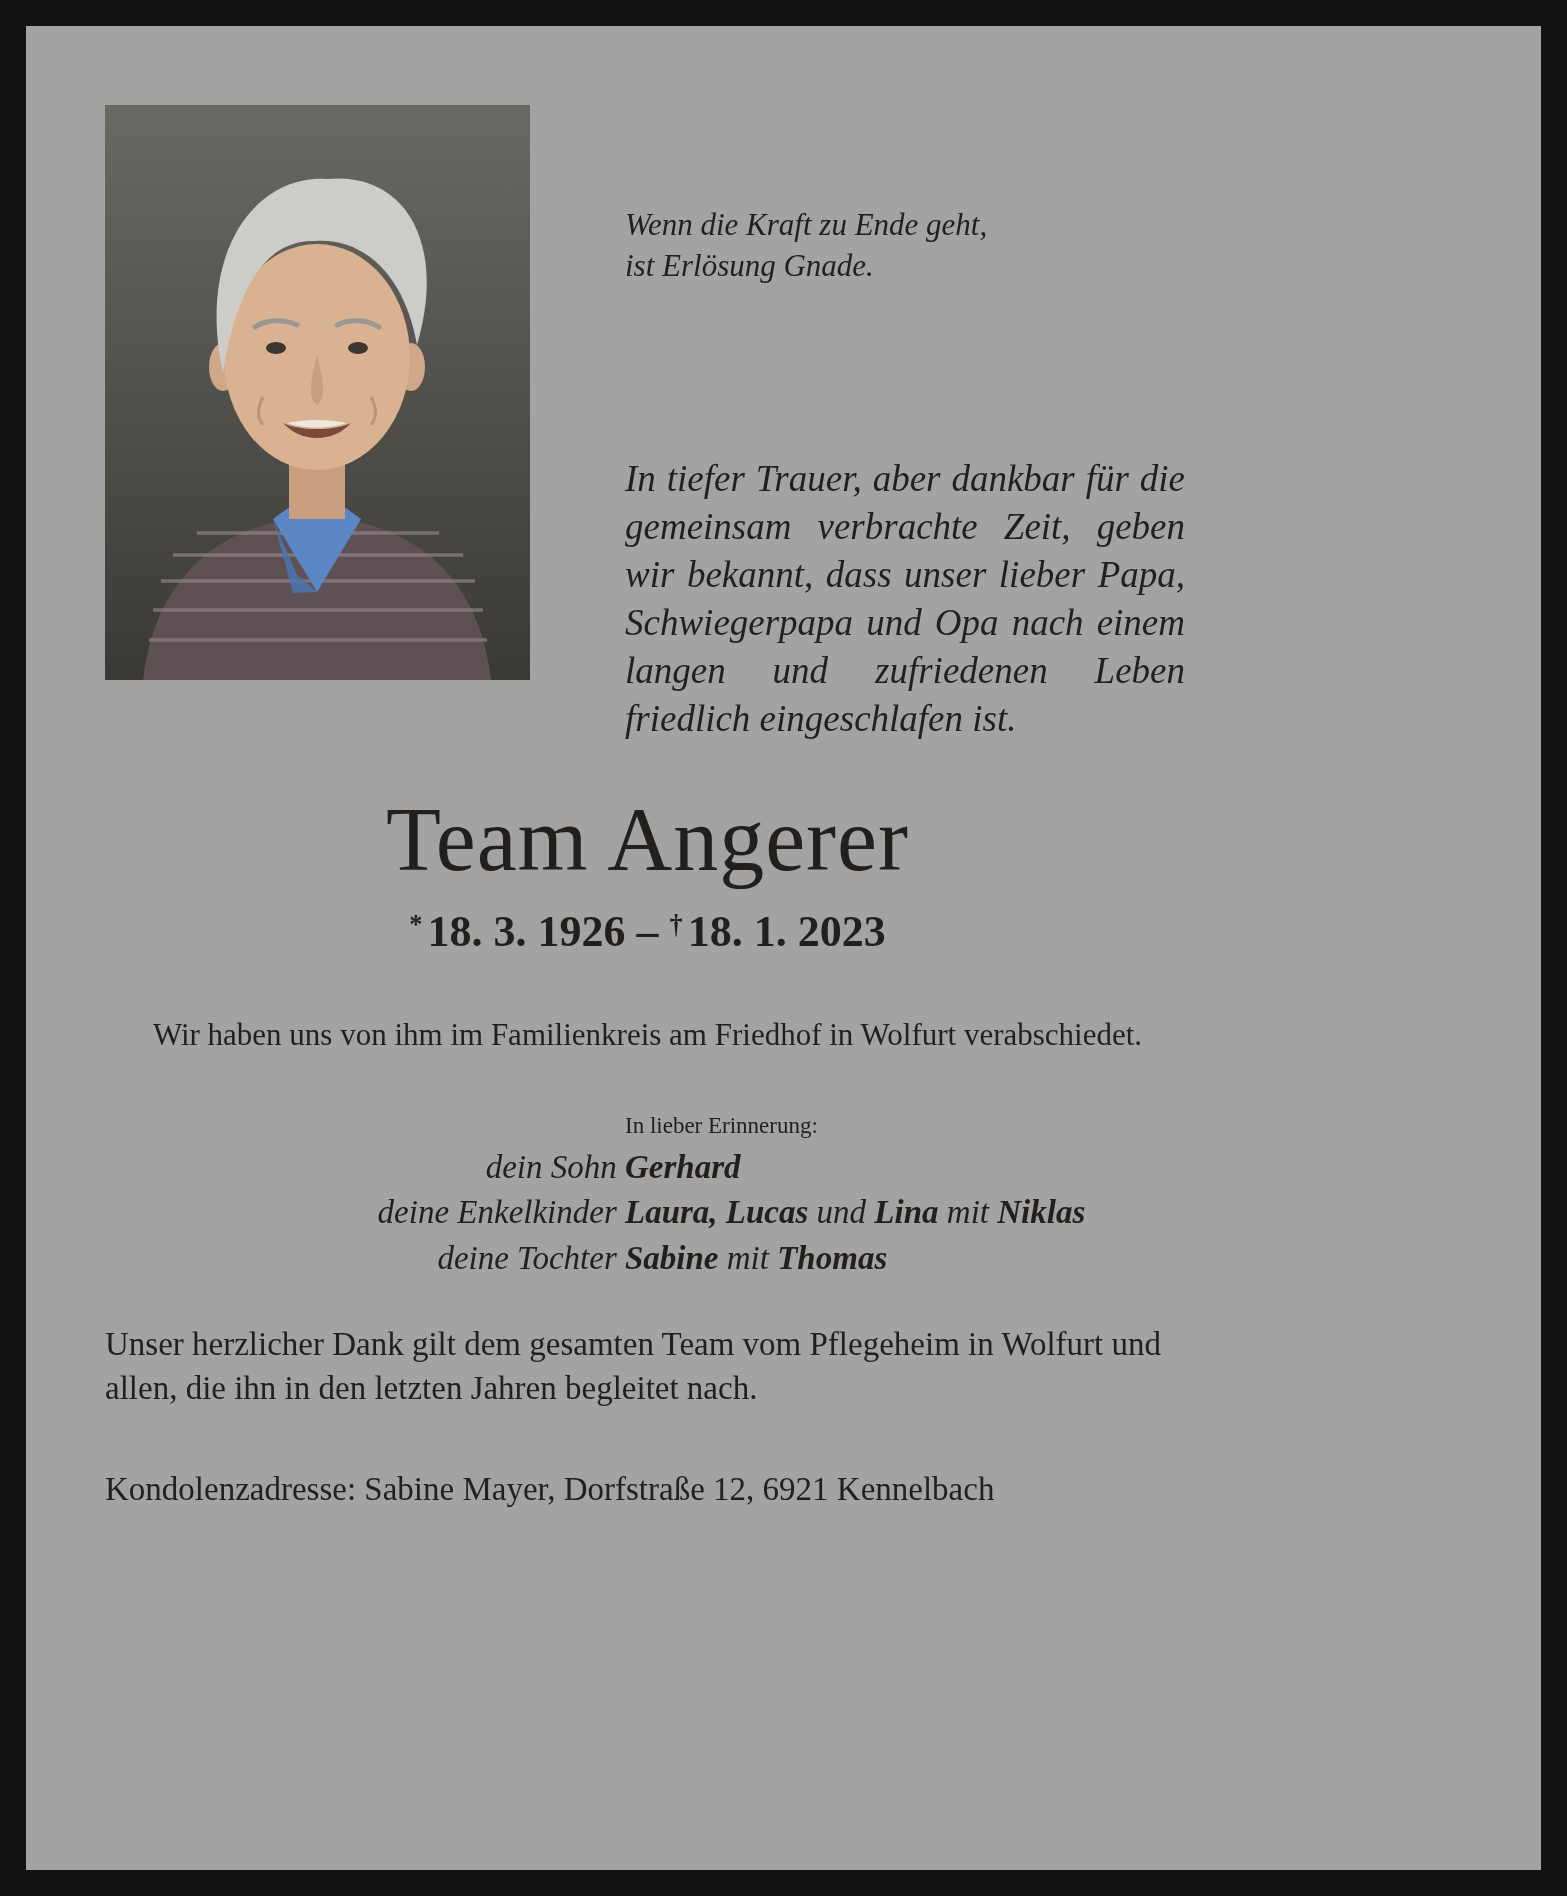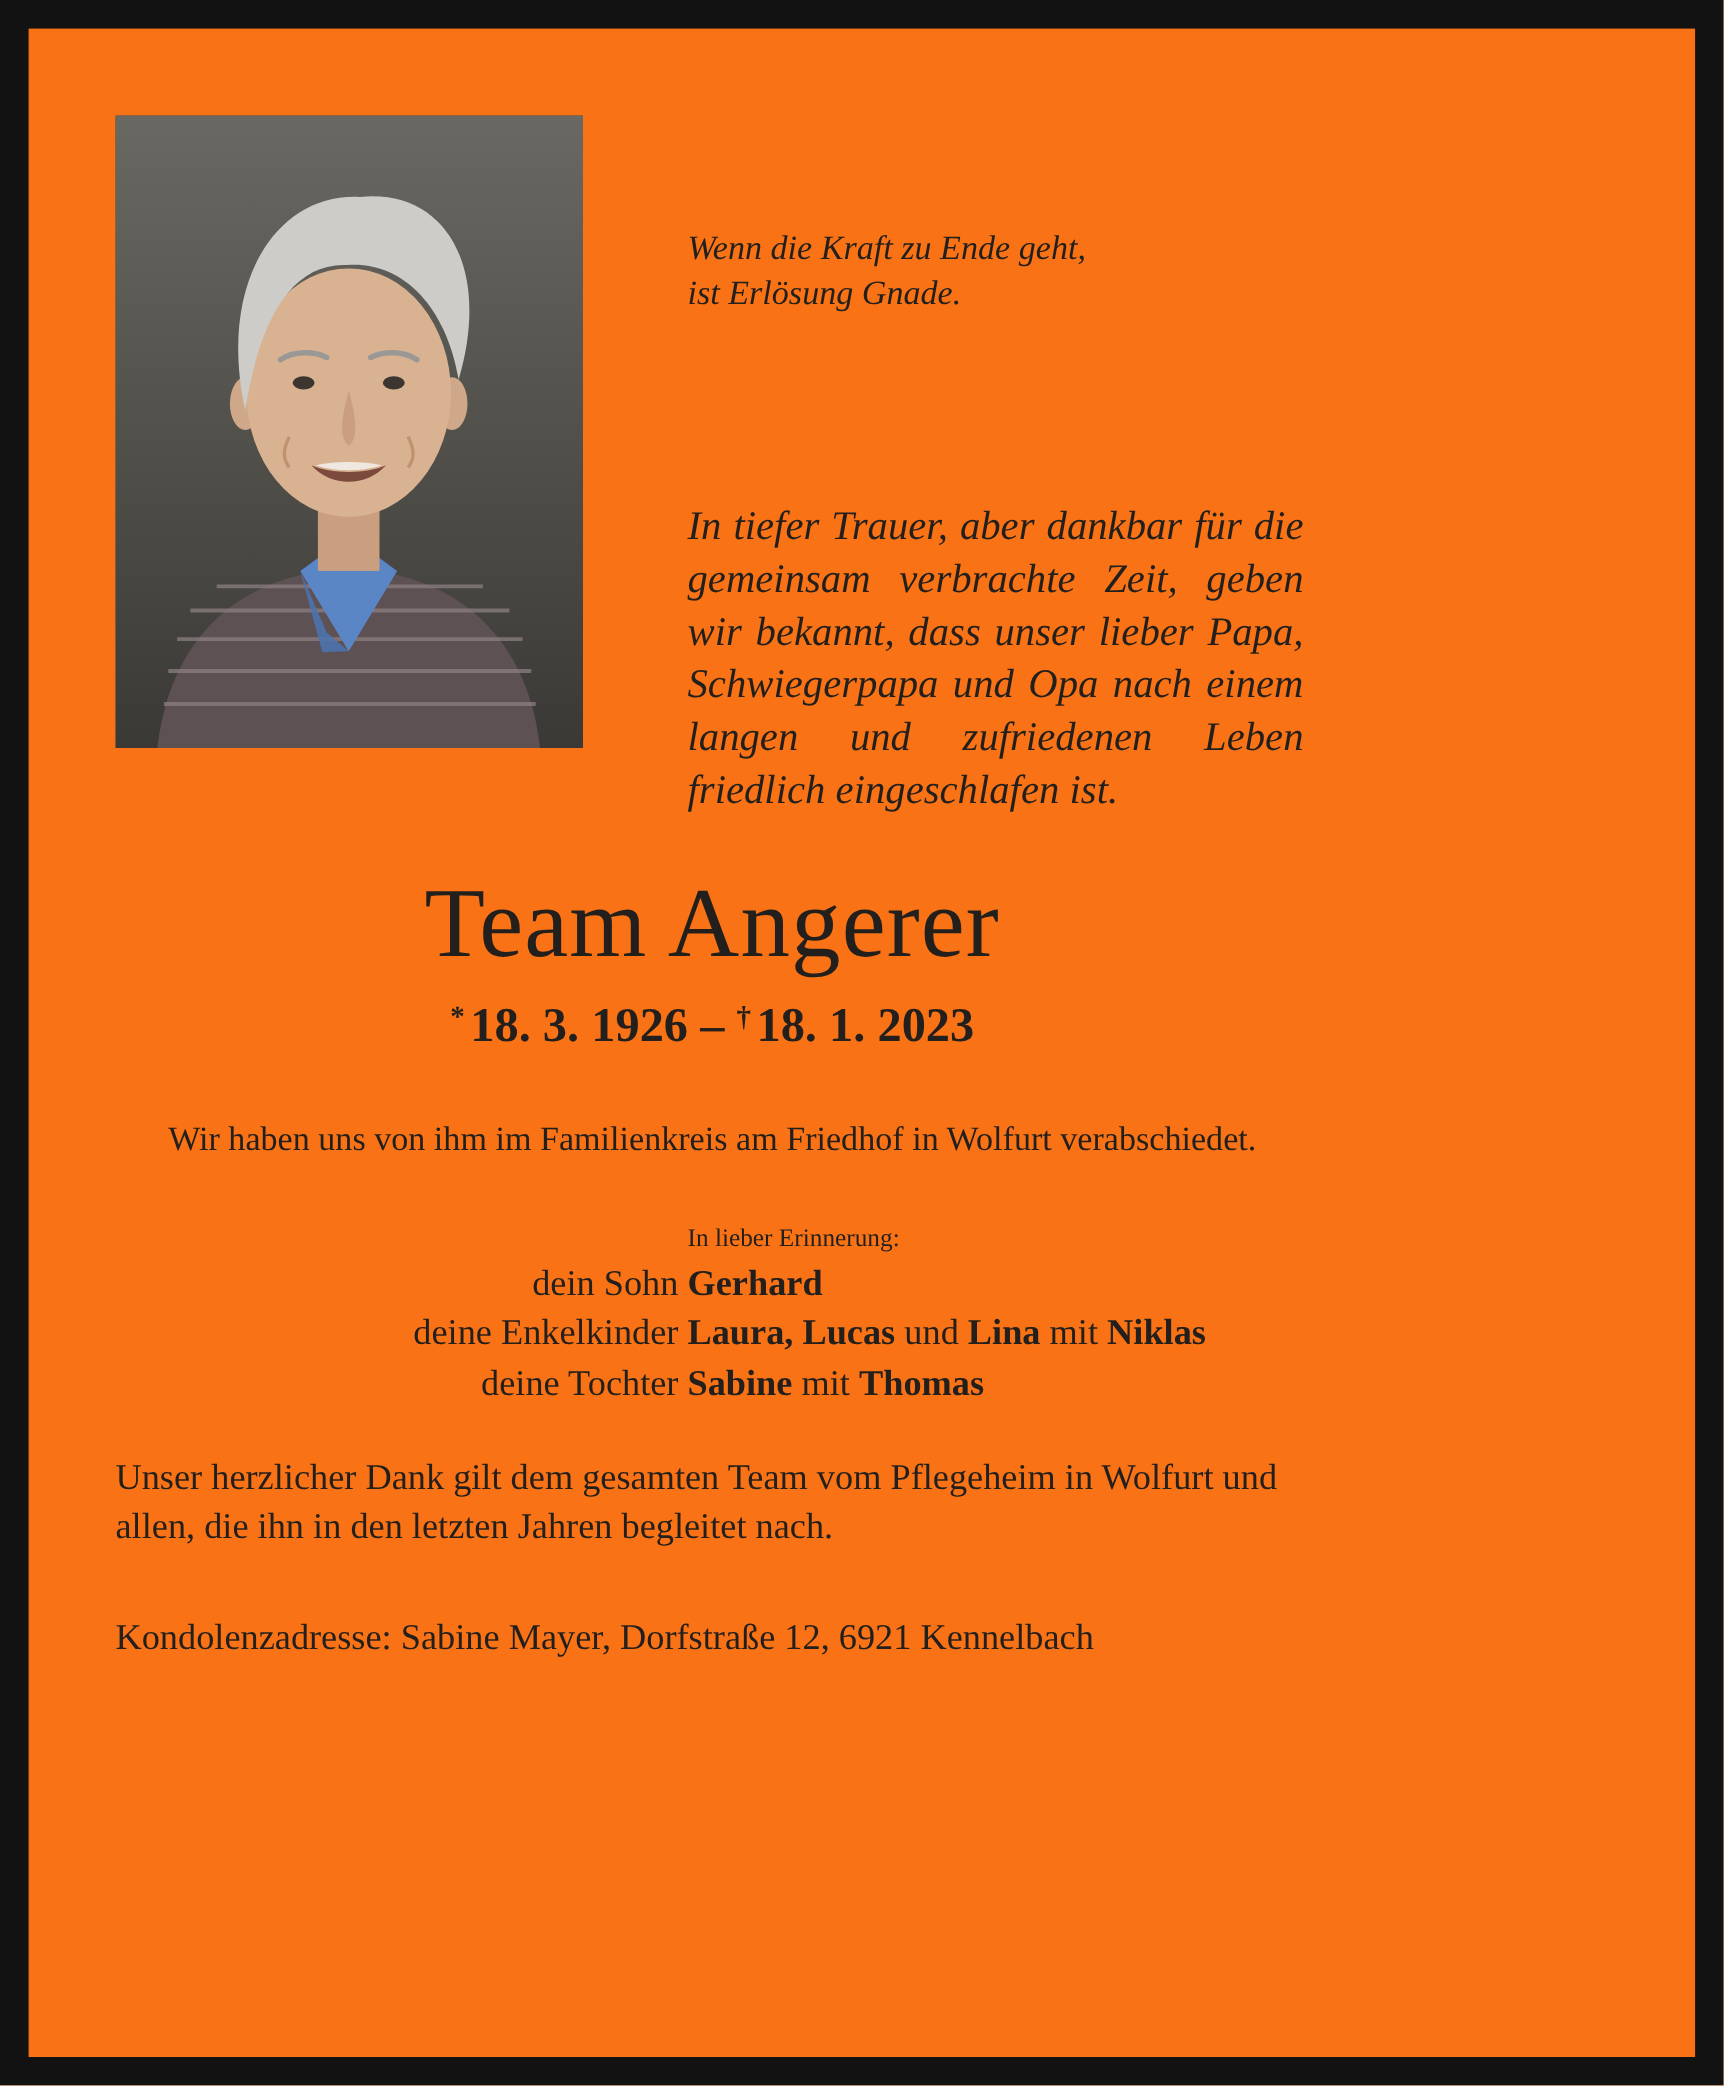--- a/index.html
+++ b/index.html
@@ -6,21 +6,21 @@
   html, body { background: #ffffff; }
   body {
     width: 1567px; height: 1896px;
     font-family: "Liberation Serif", "DejaVu Serif", serif;
     color: #221f1c;
     overflow: hidden;
   }
   .frame {
     width: 1567px; height: 1896px;
     border: 26px solid #121212;
-    background: #f97316;
+    background: #a3a3a3;
     position: relative;
   }
   .content {
     margin: 79px 0 0 79px;
     width: 1085px;
   }
 
   
   .top-section { display: flex; align-items: flex-start; }
   .photo {
@@ -64,21 +64,21 @@
   .farewell {
     margin-top: 60px;
     text-align: center;
     font-size: 31px;
     white-space: nowrap;
   }
 
   
   .rem-heading { margin-top: 60px; margin-left: 520px; font-size: 23px; }
   .rem-block { margin-top: 6px; font-size: 33px; line-height: 1.38; }
-  .rem-line { display: flex; }
+  .rem-line { display: flex; font-style: italic; }
   .rem-prefix { width: 520px; flex: none; text-align: right; white-space: pre; }
   .rem-names { white-space: pre; }
   .rem-names span, .rem-names b { white-space: pre; }
 
   .thanks { margin-top: 42px; font-size: 33px; line-height: 1.32; width: 1085px; }
   .condolence { margin-top: 60px; font-size: 33px; }
 </style>
 </head>
 <body>
 

